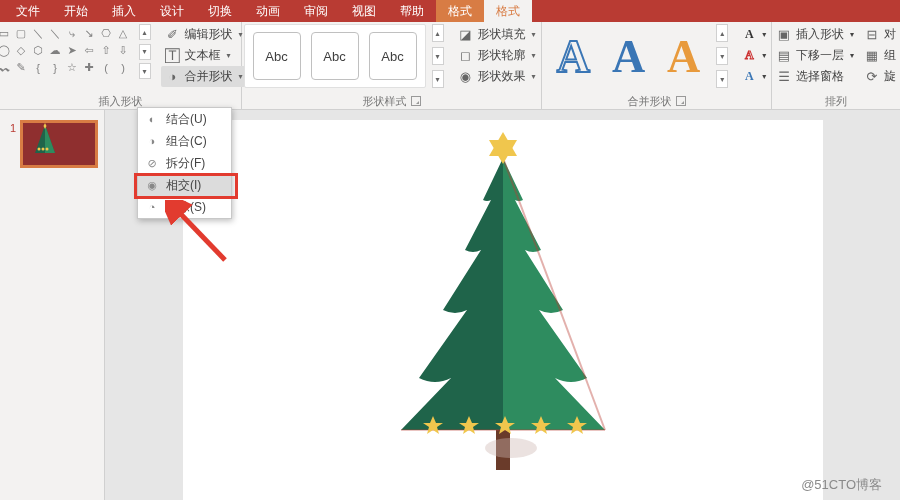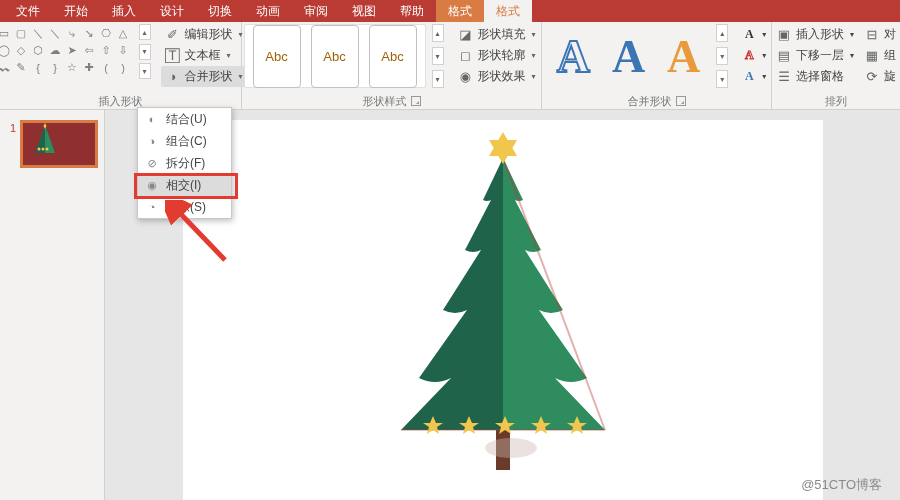--- a/index.html
+++ b/index.html
@@ -124,21 +124,21 @@
   .vstack { display:flex;flex-direction:column;gap:0px;}
   .vstack .row {
     display:flex;align-items:center;gap:4px;
     height:21px;padding:0 4px;border-radius:2px;white-space:nowrap;
   }
   .vstack .drop::after{content:"\25BE";font-size:8px;margin-left:2px;color:#666;}
   .ico{width:16px;height:16px;display:inline-flex;align-items:center;justify-content:center;font-size:13px;color:#666;}
 
   
   .style-gallery{display:flex;align-items:center;gap:10px;padding:4px 8px;border:1px solid #e0e0e0;background:#fff;border-radius:2px;height:64px;}
-  .abc-box{width:48px;height:63px;border:1px solid #c0c0c0;border-radius:4px;display:flex;align-items:center;justify-content:center;font-size:13px;color:#a16207;}
+  .abc-box{width:48px;height:48px;border:1px solid #c0c0c0;border-radius:4px;display:flex;align-items:center;justify-content:center;font-size:13px;color:#404040;}
   .style-nav{display:flex;flex-direction:column;height:64px;justify-content:space-between;margin-left:2px;}
   .style-nav div{width:12px;height:18px;border:1px solid var(--sep);background:#fff;font-size:8px;display:flex;align-items:center;justify-content:center;color:#666;}
 
   
   .wa-row{display:flex;gap:22px;align-items:center;height:64px;padding:0 10px;}
   .wa{font-family:"Times New Roman",serif;font-size:46px;font-weight:700;}
   .wa.blue{ -webkit-text-stroke:2px var(--accent-blue); color:transparent;}
   .wa.solid{ color: var(--accent-blue);}
   .wa.orange{color:#e89a3c;}
   .wa-mini{display:flex;flex-direction:column;gap:0px;margin-left:8px;}

